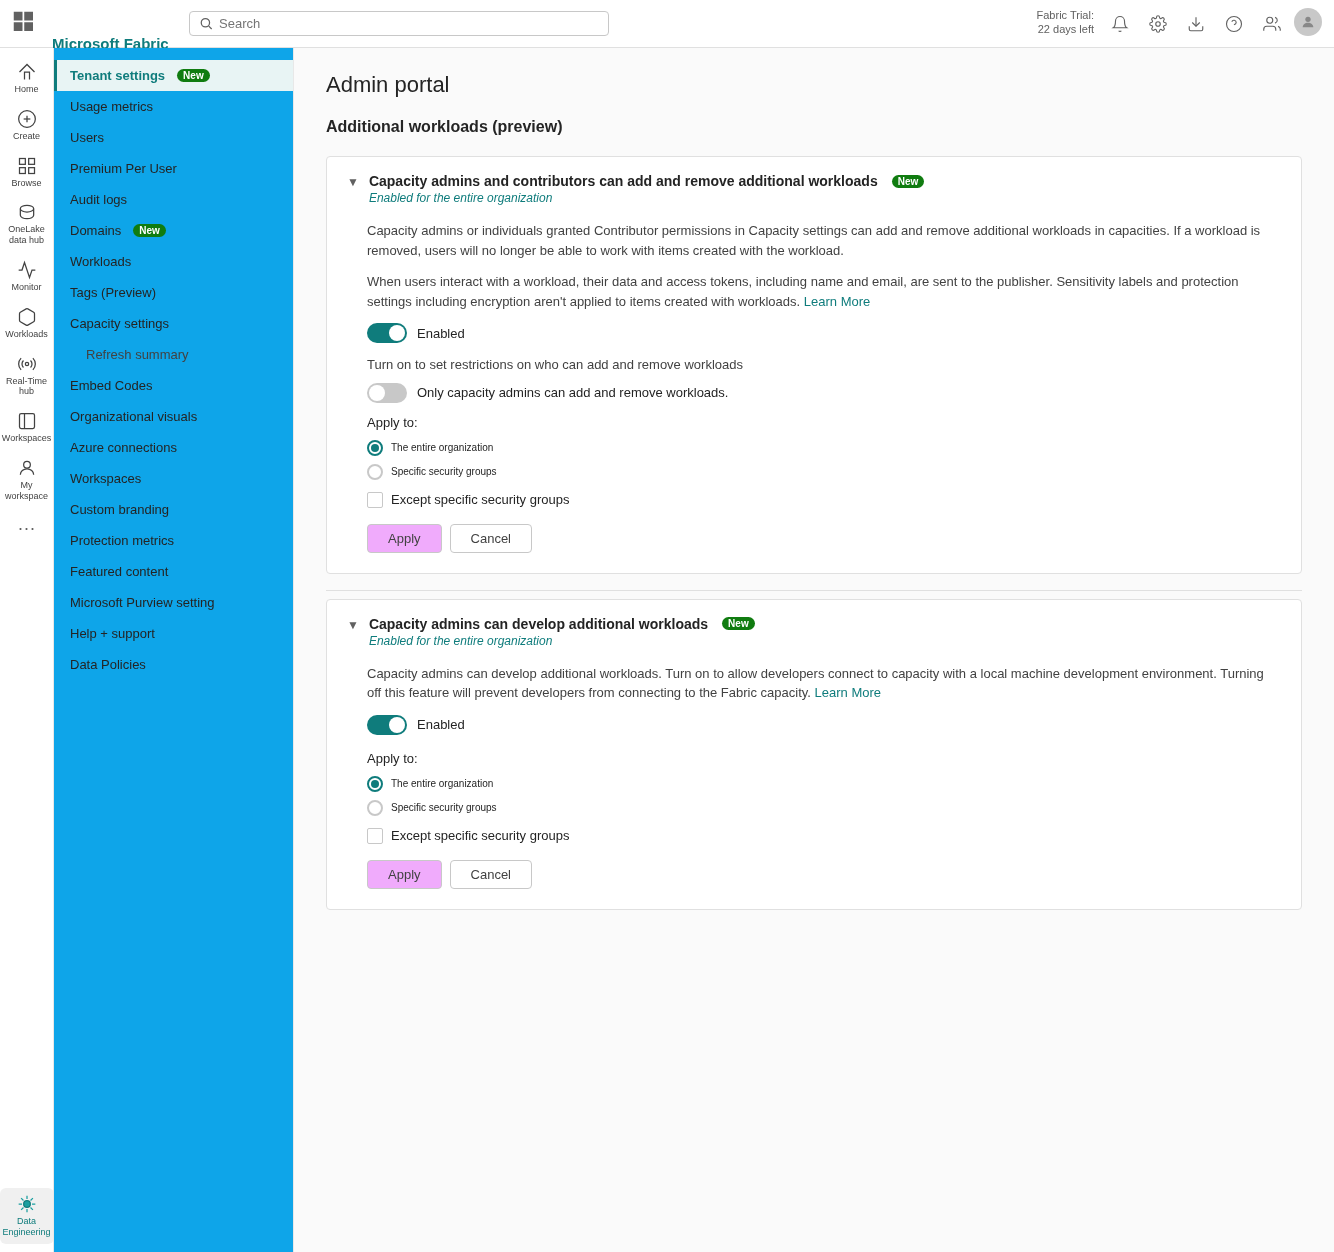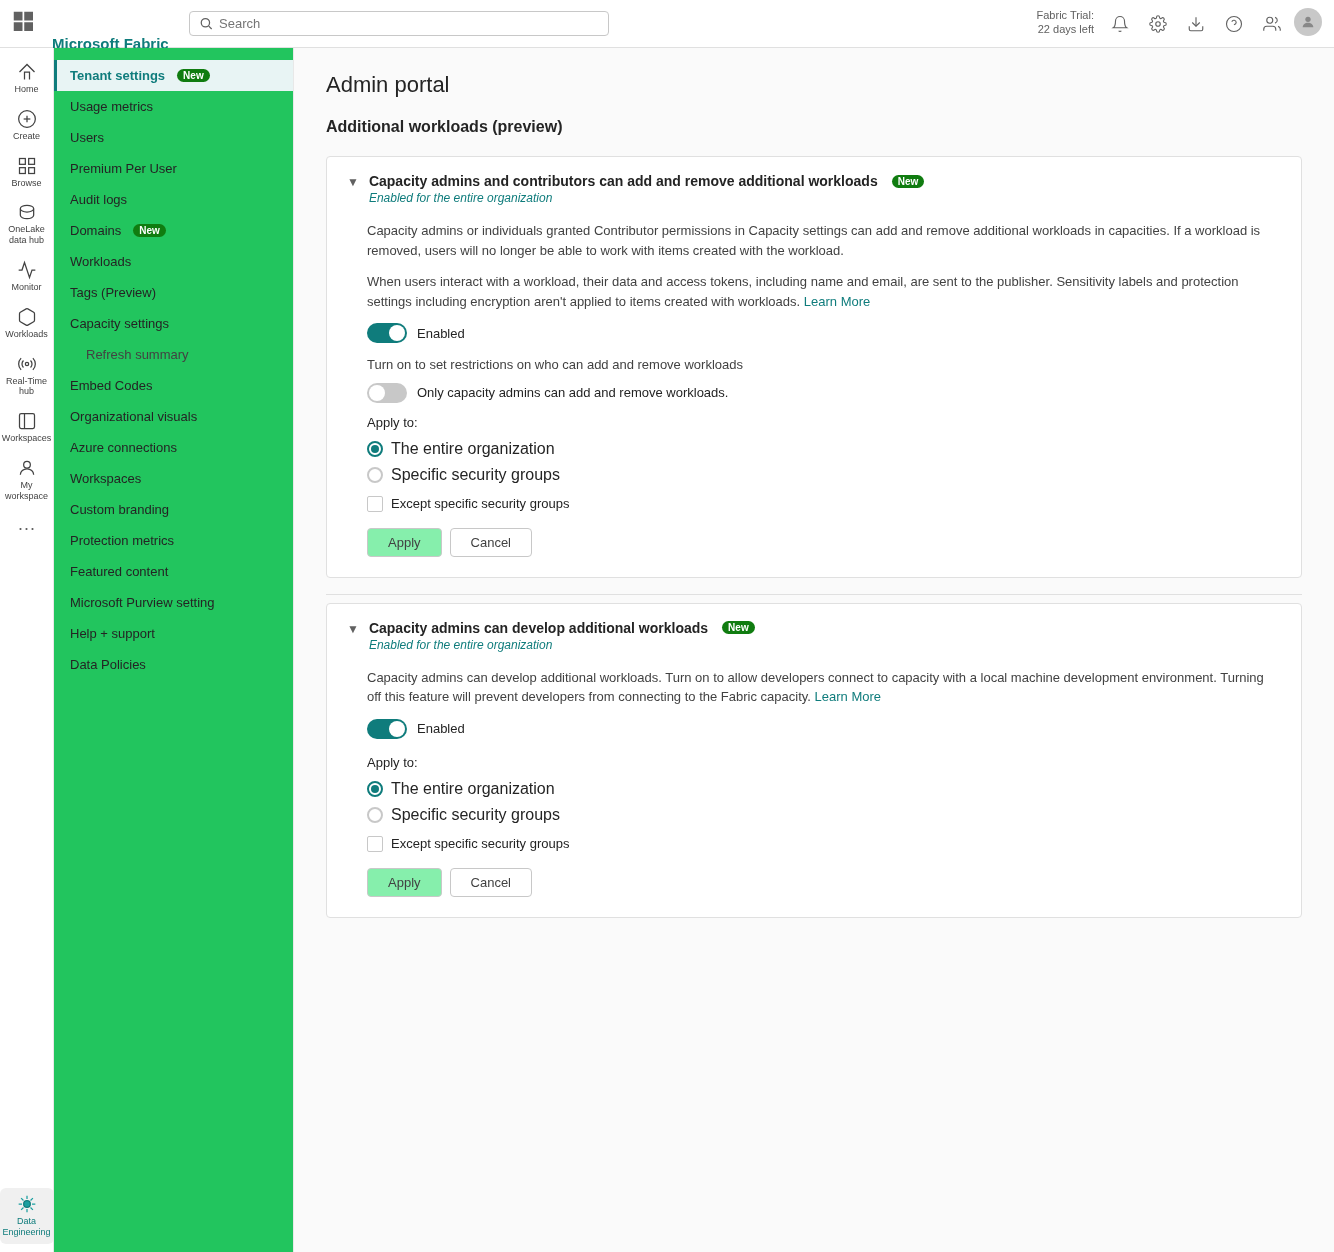--- a/index.html
+++ b/index.html
@@ -24,21 +24,21 @@
     .sidebar-item { width: 54px; display: flex; flex-direction: column; align-items: center; justify-content: center; padding: 6px 2px; border-radius: 6px; cursor: pointer; gap: 2px; color: #424242; }
     .sidebar-item.active { background: #f0f0f0; }
     .sidebar-item svg { width: 20px; height: 20px; }
     .sidebar-item-label { font-size: 9px; text-align: center; line-height: 1.2; color: #424242; }
     .sidebar-more { font-size: 18px; color: #616161; cursor: pointer; padding: 8px; }
 
     
     .content-area { display: flex; flex: 1; overflow: hidden; }
 
     
-    .left-nav { width: 240px; background: #22c55e; border-right: 1px solid #e8e8e8; overflow-y: auto; flex-shrink: 0; padding: 12px 0; }
+    .left-nav { width: 240px; background: #0ea5e9; border-right: 1px solid #e8e8e8; overflow-y: auto; flex-shrink: 0; padding: 12px 0; }
     .left-nav-item { padding: 8px 16px; cursor: pointer; font-size: 13px; color: #242424; display: flex; align-items: center; gap: 6px; }
     .left-nav-item.active { background: #e8f4f4; border-left: 3px solid #0f7c7c; font-weight: 600; color: #0f7c7c; padding-left: 13px; }
     .left-nav-sub { padding: 8px 16px 8px 32px; cursor: pointer; font-size: 13px; color: #424242; }
     .badge-new { background: #107c10; color: #fff; font-size: 10px; font-weight: 600; border-radius: 10px; padding: 1px 6px; margin-left: 6px; }
 
     
     .main-panel { flex: 1; overflow-y: auto; padding: 24px 32px; background: #fafafa; }
     .page-title { font-size: 22px; font-weight: 400; color: #242424; margin-bottom: 20px; }
     .section-title { font-size: 16px; font-weight: 600; color: #242424; margin-bottom: 20px; }
 
@@ -59,31 +59,31 @@
     .toggle.on { background: #0f7c7c; }
     .toggle.off { background: #c8c8c8; }
     .toggle::after { content: ''; position: absolute; width: 16px; height: 16px; border-radius: 50%; background: #fff; top: 2px; transition: left 0.2s; }
     .toggle.on::after { left: 22px; }
     .toggle.off::after { left: 2px; }
     .toggle-label { font-size: 13px; color: #242424; }
 
     
     .apply-to-label { font-size: 13px; color: #242424; margin-bottom: 10px; font-weight: 500; }
     .radio-group { display: flex; flex-direction: column; gap: 8px; margin-bottom: 12px; }
-    .radio-row { display: flex; align-items: center; gap: 8px; font-size: 16px; color: #242424; cursor: pointer; }
+    .radio-row { display: flex; align-items: center; gap: 8px; font-size: 10px; color: #242424; cursor: pointer; }
     .radio-circle { width: 16px; height: 16px; border-radius: 50%; border: 2px solid #c8c8c8; flex-shrink: 0; display: flex; align-items: center; justify-content: center; }
     .radio-circle.selected { border-color: #0f7c7c; }
     .radio-circle.selected::after { content: ''; width: 8px; height: 8px; border-radius: 50%; background: #0f7c7c; }
     .checkbox-row { display: flex; align-items: center; gap: 8px; font-size: 13px; color: #242424; cursor: pointer; margin-bottom: 16px; }
     .checkbox-box { width: 16px; height: 16px; border: 1px solid #c8c8c8; border-radius: 2px; flex-shrink: 0; background: #fff; }
 
     
     .btn-row { display: flex; gap: 8px; margin-top: 12px; }
     .btn { padding: 6px 20px; border-radius: 4px; font-size: 13px; cursor: pointer; border: 1px solid; }
-    .btn-primary { background: #86efac; border-color: #c8c8c8; color: #424242; }
+    .btn-primary { background: #f0abfc; border-color: #c8c8c8; color: #424242; }
     .btn-cancel { background: #fff; border-color: #c8c8c8; color: #424242; }
 
     
     .separator { height: 1px; background: #e0e0e0; margin: 8px 0; }
 
     
     .main-panel::-webkit-scrollbar { width: 8px; }
     .main-panel::-webkit-scrollbar-track { background: #f0f0f0; }
     .main-panel::-webkit-scrollbar-thumb { background: #c8c8c8; border-radius: 4px; }
     .left-nav::-webkit-scrollbar { width: 4px; }

